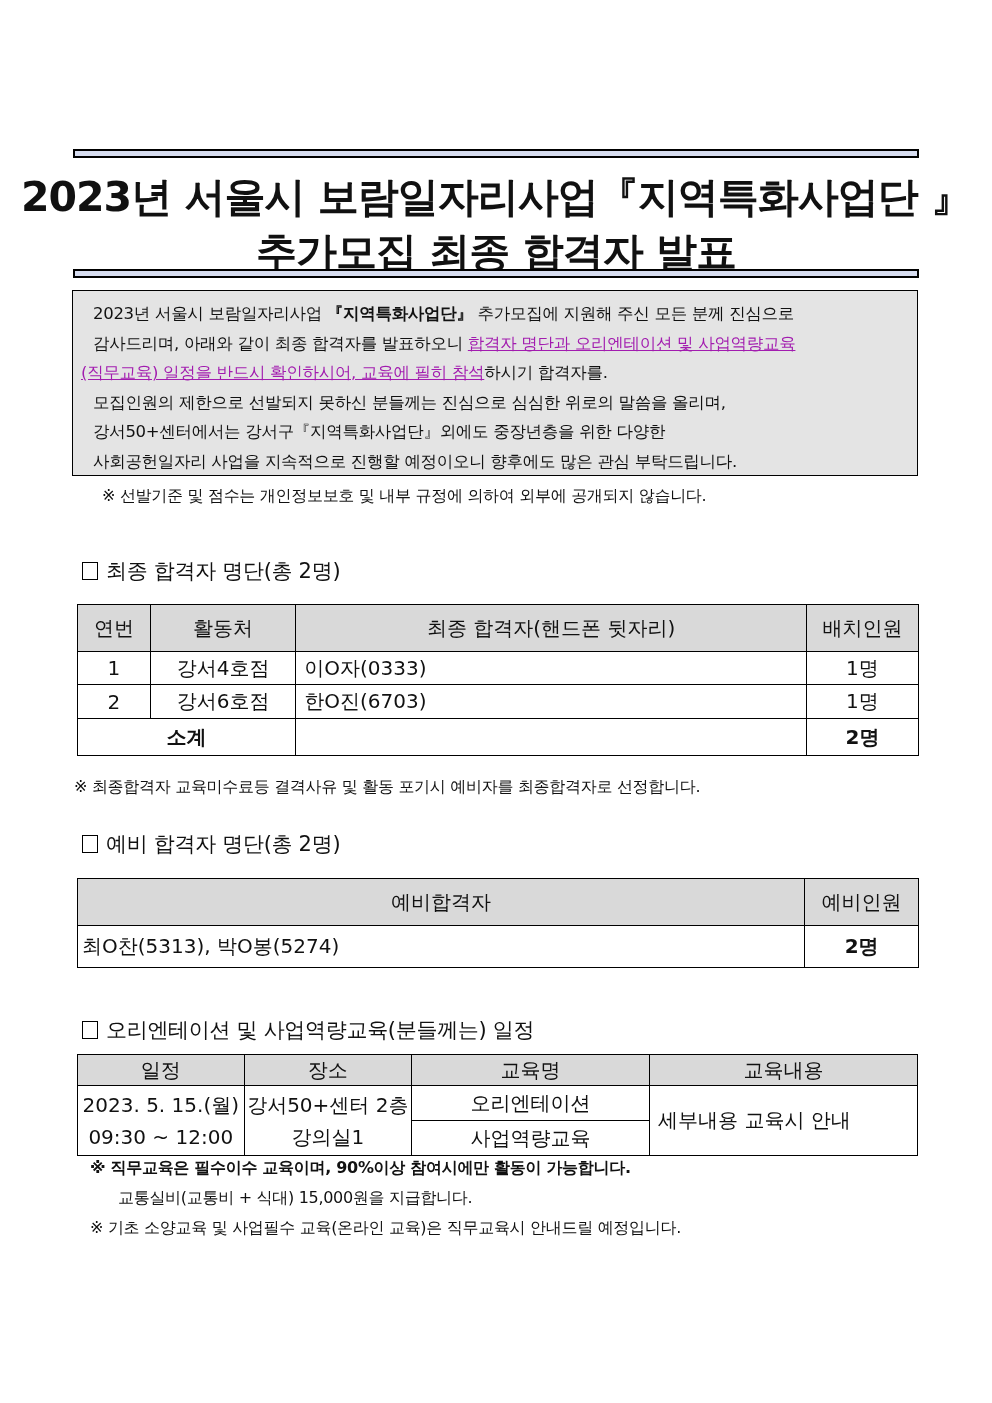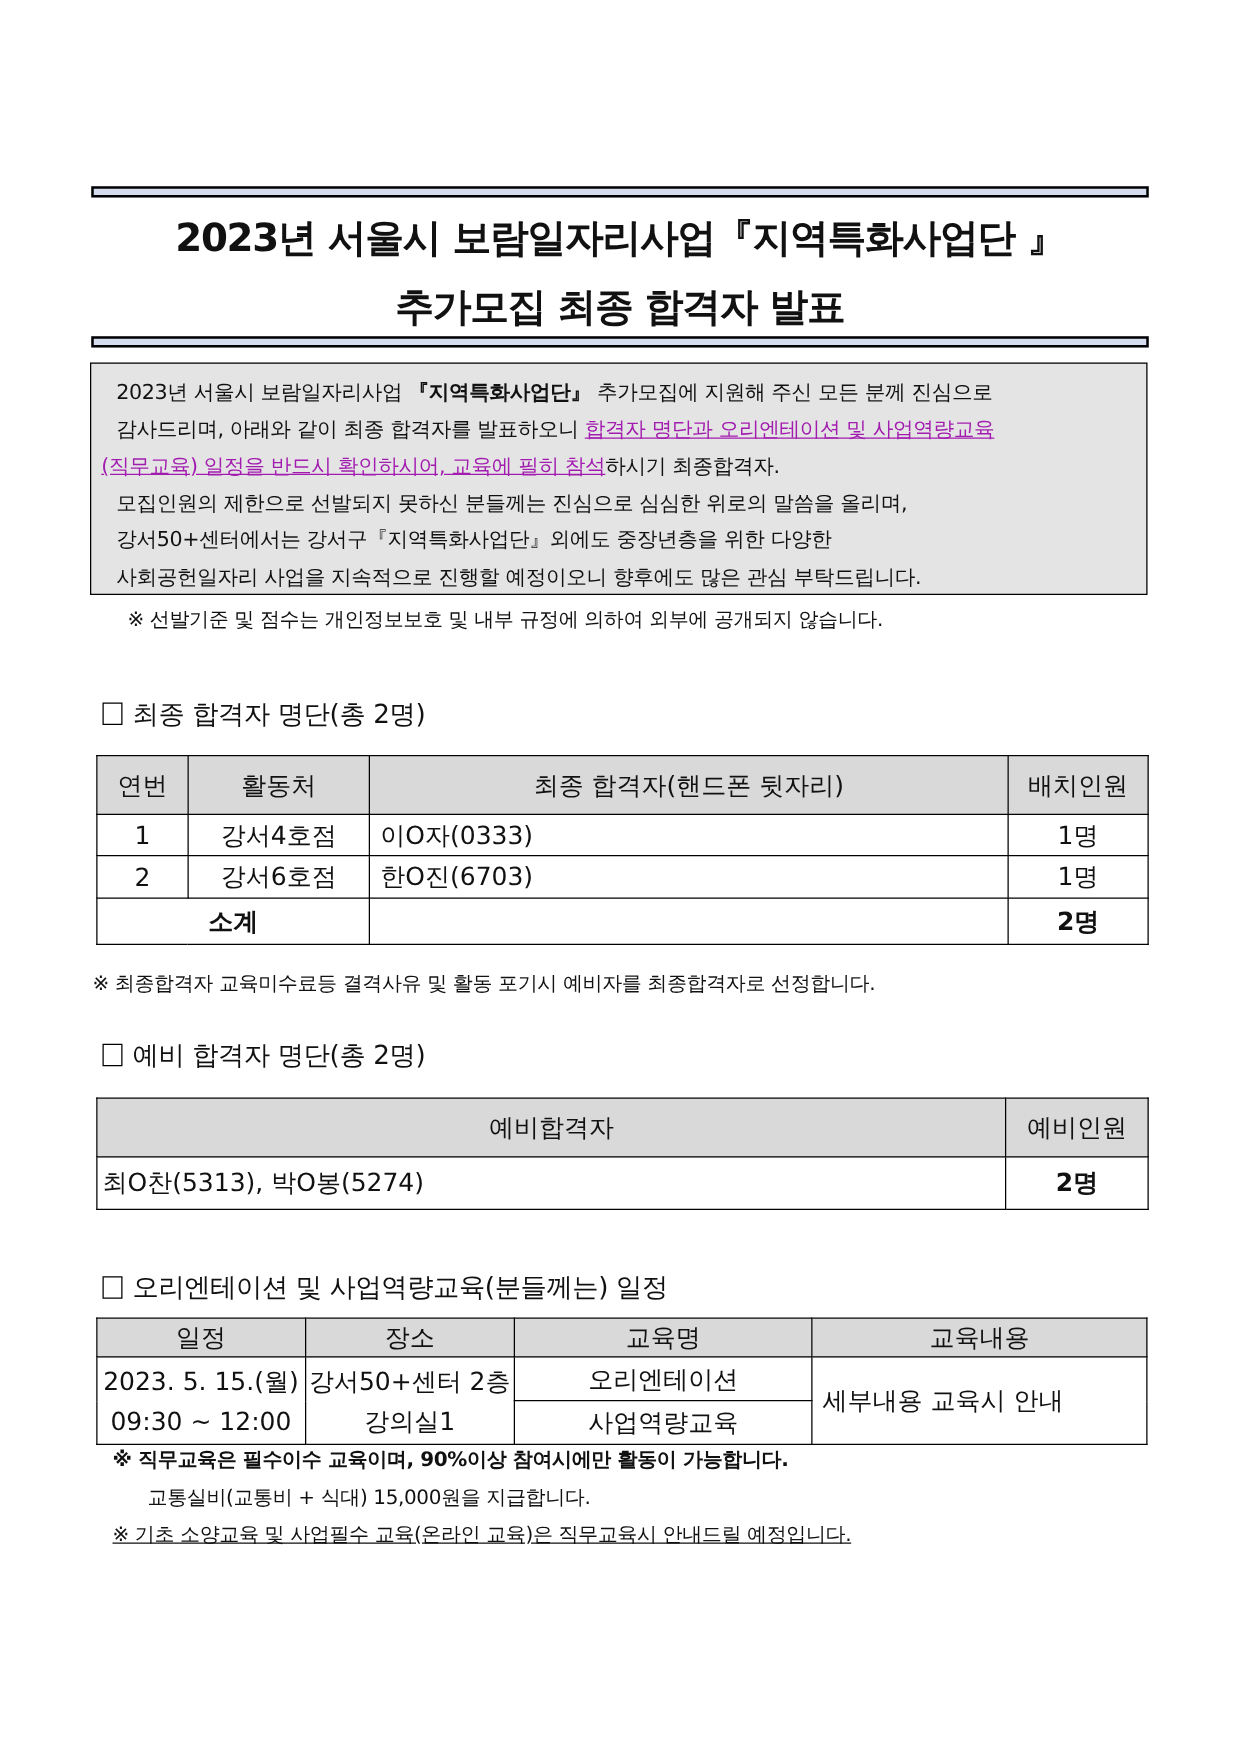--- a/index.html
+++ b/index.html
@@ -1,18 +1,18 @@
 <!DOCTYPE html>
 <html><head>
 <meta charset="utf-8">
 <style>
   html, body { margin: 0; padding: 0; background: #ffffff; }
   body { width: 992px; height: 1403px; position: relative; font-family: "DejaVu Sans", "Liberation Sans", sans-serif; color: #111; }
   .bar { position: absolute; left: 73px; width: 846px; height: 9px; background: #d6dcef; border: 2px solid #000; box-sizing: border-box; }
-  .title { position: absolute; left: 0; width: 992px; text-align: center; font-weight: bold; font-size: 31px; letter-spacing: -1px; font-family: "DejaVu Sans", sans-serif; }
+  .title { position: absolute; left: 0; width: 992px; text-align: center; font-weight: bold; font-size: 41px; letter-spacing: -1px; font-family: "DejaVu Sans", sans-serif; }
   .intro { position: absolute; left: 72px; top: 290px; width: 846px; height: 186px; box-sizing: border-box; border: 1.5px solid #000; background: #e4e4e4; padding: 8px 6px 0 8px; font-size: 16.5px; line-height: 29.6px; letter-spacing: -0.3px; }
   .intro p { margin: 0; white-space: nowrap; }
   .intro .l1 { padding-left: 12px; }
   .intro .link { color: #a21caf; text-decoration: underline; }
   .intro b { font-weight: bold; }
   .note { position: absolute; font-size: 16px; letter-spacing: -0.3px; white-space: nowrap; }
   .sec { position: absolute; left: 82px; font-size: 21px; white-space: nowrap; letter-spacing: -0.3px; }
   .sec .box { display: inline-block; width: 16px; height: 18px; border: 1.5px solid #000; margin-right: 8px; vertical-align: -2px; box-sizing: border-box; }
   table { position: absolute; border-collapse: collapse; font-size: 20px; }
   td, th { border: 1px solid #000; padding: 0; font-weight: normal; }
@@ -25,21 +25,21 @@
 <body>
 
 <div class="bar" style="top:149px;"></div>
 <div class="title" style="top:170px;">2023년 서울시 보람일자리사업『지역특화사업단 』</div>
 <div class="title" style="top:225px;">추가모집 최종 합격자 발표</div>
 <div class="bar" style="top:269px;"></div>
 
 <div class="intro">
   <p class="l1"><span>2023년 서울시 보람일자리사업</span> <b>『지역특화사업단』</b> <span>추가모집에 지원해 주신 모든 분께 진심으로</span></p>
   <p class="l1"><span>감사드리며, 아래와 같이 최종 합격자를 발표하오니 </span><span class="link">합격자 명단과 오리엔테이션 및 사업역량교육</span></p>
-  <p><span class="link">(직무교육) 일정을 반드시 확인하시어, 교육에 필히 참석</span><span>하시기 최종합격자.</span></p>
+  <p><span class="link">(직무교육) 일정을 반드시 확인하시어, 교육에 필히 참석</span><span>하시기 합격자를.</span></p>
   <p class="l1">모집인원의 제한으로 선발되지 못하신 분들께는 진심으로 심심한 위로의 말씀을 올리며,</p>
   <p class="l1">강서50+센터에서는 강서구『지역특화사업단』외에도 중장년층을 위한 다양한</p>
   <p class="l1">사회공헌일자리 사업을 지속적으로 진행할 예정이오니 향후에도 많은 관심 부탁드립니다.</p>
 </div>
 
 <div class="note" style="left:74px; top:486px;margin-left:28px;">※ 선발기준 및 점수는 개인정보보호 및 내부 규정에 의하여 외부에 공개되지 않습니다.</div>
 
 <div class="sec" style="top:557px;"><span class="box"></span><span>최종 합격자 명단(총 2명)</span></div>
 
 <table style="left:77px; top:604px; width:842px;">
@@ -110,13 +110,13 @@
     <td rowspan="2" class="l">세부내용 교육시 안내</td>
   </tr>
   <tr style="height:35px;">
     <td class="c">사업역량교육</td>
   </tr>
 </tbody>
   </table>
 
 <div class="note bold" style="left:90px; top:1158px;">※ 직무교육은 필수이수 교육이며, 90%이상 참여시에만 활동이 가능합니다.</div>
 <div class="note" style="left:118px; top:1188px;">교통실비(교통비 + 식대) 15,000원을 지급합니다.</div>
-<div class="note" style="left:90px; top:1218px;text-decoration:underline;">※ 기초 소양교육 및 사업필수 교육(온라인 교육)은 직무교육시 안내드릴 예정입니다.</div>
+<div class="note" style="left:90px; top:1218px;">※ 기초 소양교육 및 사업필수 교육(온라인 교육)은 직무교육시 안내드릴 예정입니다.</div>
 
 </body></html>

